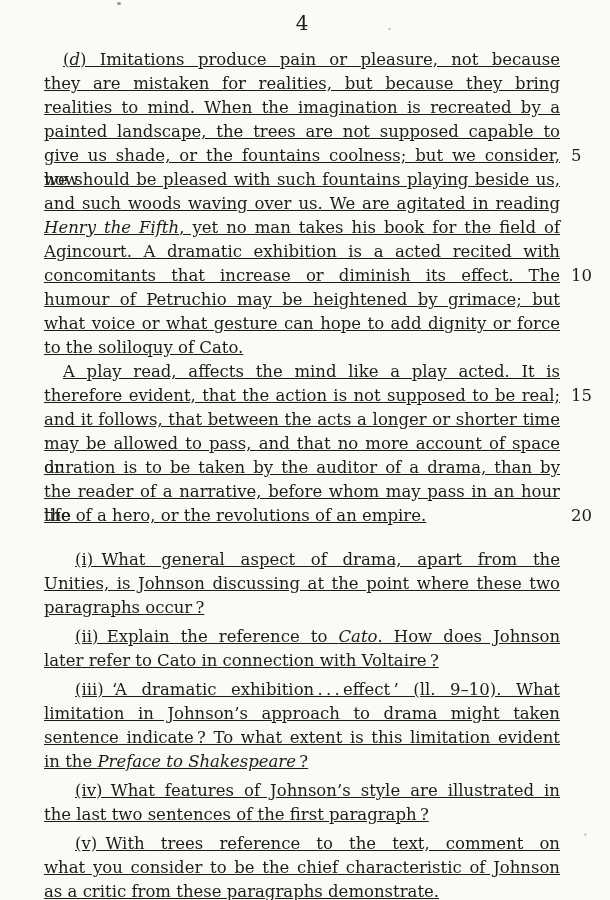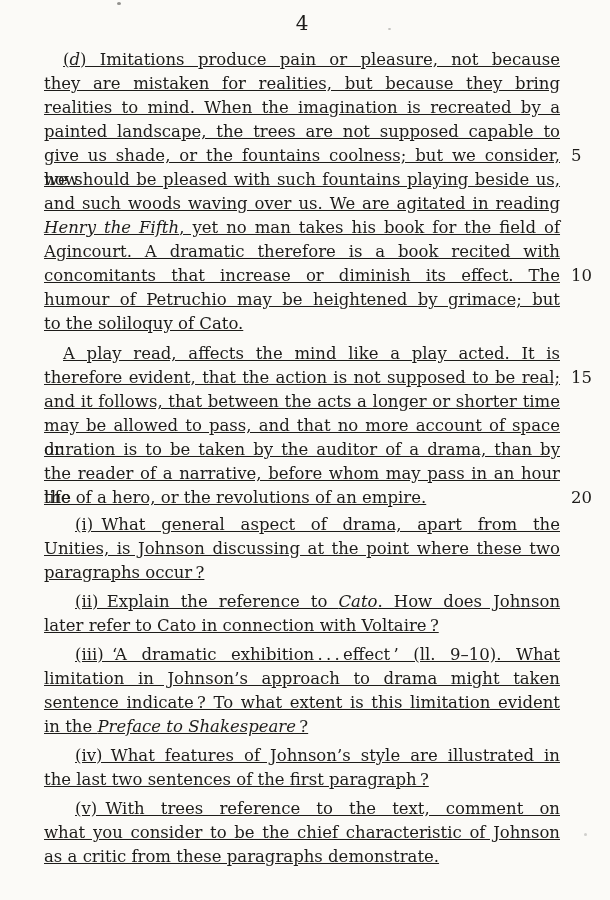--- a/index.html
+++ b/index.html
@@ -49,22 +49,22 @@
   .line.ind-q { text-indent: 31px; }
   .lnum {
     position: absolute;
     left: 527px;
     top: 0;
     width: 40px;
     text-align: left;
     text-indent: 0;
     font-size: 16.5px;
   }
-  .block-para + .block-para { margin-top: 6px; }
-  .block-para + .block-question { margin-top: 3px; }
+  .block-para + .block-para { margin-top: 0; }
+  .block-para + .block-question { margin-top: 20px; }
   .block-question + .block-question { margin-top: 5px; }
   .speck {
     position: absolute;
     border-radius: 50%;
     pointer-events: none;
   }
   .speck-1 { left: 117px; top: 2px; width: 4px; height: 3px; background: rgba(60,58,55,0.55); }
   .speck-2 { left: 388px; top: 28px; width: 3px; height: 2px; background: rgba(90,88,85,0.35); }
   .speck-3 { left: 584px; top: 833px; width: 3px; height: 3px; background: rgba(110,108,105,0.30); }
   i { font-style: italic; }
@@ -77,23 +77,24 @@
   <div class="text-body">
       <div class="block block-para">
         <div class="line just ind-para">(<i>d</i>) Imitations produce pain or pleasure, not because</div>
         <div class="line just">they are mistaken for realities, but because they bring</div>
         <div class="line just">realities to mind. When the imagination is recreated by a</div>
         <div class="line just">painted landscape, the trees are not supposed capable to</div>
         <div class="line just">give us shade, or the fountains coolness; but we consider, how<span class="lnum">5</span></div>
         <div class="line just">we should be pleased with such fountains playing beside us,</div>
         <div class="line just">and such woods waving over us. We are agitated in reading</div>
         <div class="line just"><i>Henry the Fifth</i>, yet no man takes his book for the field of</div>
-        <div class="line just">Agincourt. A dramatic therefore is a book recited with</div>
+        <div class="line just">Agincourt. A dramatic exhibition is a acted recited with</div>
         <div class="line just">concomitants that increase or diminish its effect. The<span class="lnum">10</span></div>
         <div class="line just">humour of Petruchio may be heightened by grimace; but</div>
+        <div class="line just">what voice or what gesture can hope to add dignity or force</div>
         <div class="line endline">to the soliloquy of Cato.</div>
       </div>
       <div class="block block-para">
         <div class="line just ind-para">A play read, affects the mind like a play acted. It is</div>
         <div class="line just">therefore evident, that the action is not supposed to be real;<span class="lnum">15</span></div>
         <div class="line just">and it follows, that between the acts a longer or shorter time</div>
         <div class="line just">may be allowed to pass, and that no more account of space or</div>
         <div class="line just">duration is to be taken by the auditor of a drama, than by</div>
         <div class="line just">the reader of a narrative, before whom may pass in an hour the</div>
         <div class="line endline">life of a hero, or the revolutions of an empire.<span class="lnum">20</span></div>

